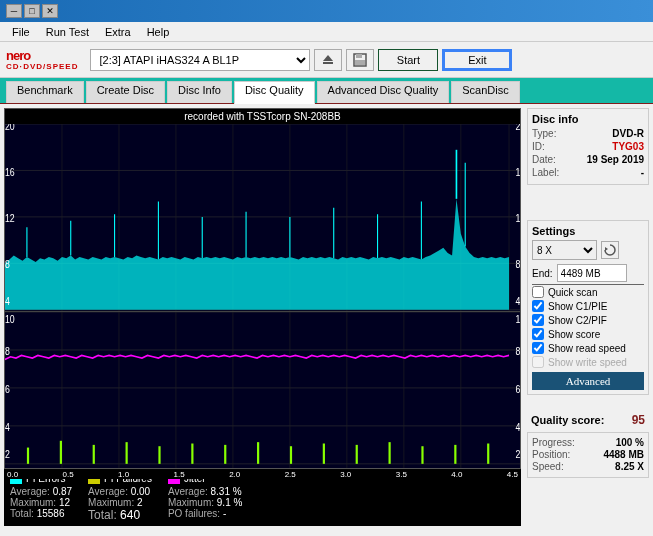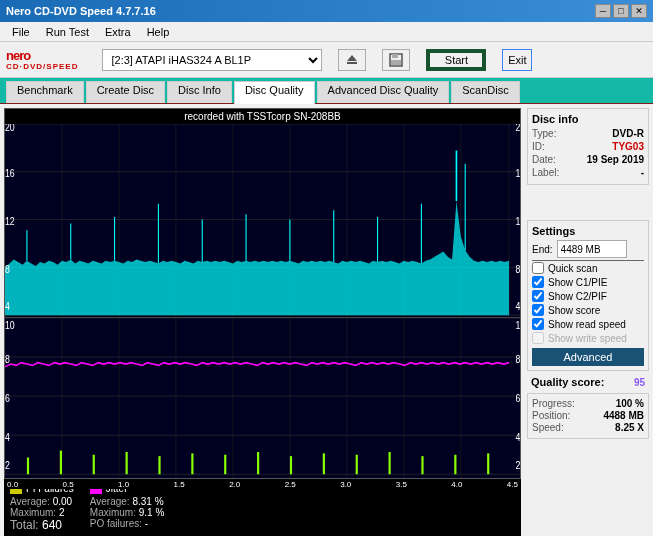--- a/index.html
+++ b/index.html
@@ -53,21 +53,21 @@
       padding: 2px 8px;
       cursor: pointer;
       font-size: 11px;
     }
     .toolbar {
       background: #f0f0f0;
       border-bottom: 1px solid #ccc;
       display: flex;
       align-items: center;
       padding: 3px 6px;
-      gap: 16px;
+      gap: 4px;
       height: 36px;
     }
     .nero-logo {
       display: flex;
       flex-direction: column;
       margin-right: 8px;
     }
     .nero-logo-top {
       font-size: 13px;
       font-weight: bold;
@@ -95,30 +95,30 @@
       padding: 2px 6px;
       cursor: pointer;
       font-size: 11px;
       height: 22px;
       display: flex;
       align-items: center;
       gap: 2px;
     }
     .btn-start {
       background: #f0f0f0;
-      border: 4px solid #14532d;
+      border: 1px solid #14532d;
       width: 60px;
       height: 22px;
       cursor: pointer;
       font-size: 11px;
     }
     .btn-exit {
       background: #f0f0f0;
-      border: 1px solid #3b82f6;
-      width: 30px;
+      border: 3px solid #3b82f6;
+      width: 70px;
       height: 22px;
       cursor: pointer;
       font-size: 11px;
     }
     .tabs {
       background: #14b8a6;
       display: flex;
       padding: 3px 6px 0;
       border-bottom: 1px solid #7f1d1d;
       height: 26px;
@@ -209,28 +209,29 @@
     .advanced-btn {
       background: #1a5276;
       color: white;
       border: none;
       padding: 3px 10px;
       cursor: pointer;
       font-size: 11px;
       align-self: flex-end;
       width: 100%;
       margin-top: 2px;
+      font-family: Liberation Serif, serif;
     }
     .quality-score-row {
       display: flex;
       justify-content: space-between;
       align-items: center;
       font-size: 11px;
       font-weight: bold;
-      margin-top: 0;
+      margin-top: 13px;
     }
     .progress-section {
       font-size: 10px;
     }
     .progress-row {
       display: flex;
       justify-content: space-between;
       margin-bottom: 1px;
     }
     .divider-line {
@@ -242,21 +243,20 @@
       display: flex;
       align-items: center;
       gap: 4px;
       margin-bottom: 2px;
     }
   </style>
 </head>
 <body>
 
 <div class="title-bar">
-  <span class="title-bar-title">Nero CD-DVD Speed 4.7.7.16</span>
   <div class="title-bar-buttons">
     <div class="title-btn">─</div>
     <div class="title-btn">□</div>
     <div class="title-btn">✕</div>
   </div>
 </div>
 
 <div class="menu-bar">
   <span class="menu-item">File</span>
   <span class="menu-item">Run Test</span>
@@ -293,21 +293,21 @@
   <div class="tab">Benchmark</div>
   <div class="tab">Create Disc</div>
   <div class="tab">Disc Info</div>
   <div class="tab active">Disc Quality</div>
   <div class="tab">Advanced Disc Quality</div>
   <div class="tab">ScanDisc</div>
 </div>
 
 <div class="main-content">
 
-  <div style="flex:1; display:flex; flex-direction:column; margin:4px 2px 0 4px;">
+  <div style="flex:1; display:flex; flex-direction:column; margin:4px 2px 10px 4px;">
 
     <div style="flex:1; background:#000; border:1px solid #555; display:flex; flex-direction:column;">
 
       <div style="color:white; text-align:center; font-size:10px; padding:2px 0; background:#000;">recorded with TSSTcorp SN-208BB</div>
 
       <div style="flex:1.2; position:relative; background:#000020; border-bottom:1px solid #444;">
         <svg width="100%" height="100%" viewBox="0 0 470 145" preserveAspectRatio="none">
 
           <line x1="0" y1="0" x2="470" y2="0" stroke="#333" stroke-width="0.5"></line>
           <line x1="0" y1="36" x2="470" y2="36" stroke="#333" stroke-width="0.5"></line>
@@ -452,20 +452,38 @@
             <span>3.5</span>
             <span>4.0</span>
             <span>4.5</span>
         </div>
       </div>
     </div>
 
     <div style="background:#000; display:flex; gap:16px; padding:4px 6px; flex-shrink:0;">
       <div>
         <div style="display:flex; align-items:center; gap:4px; margin-bottom:2px;">
+          <div style="width:12px; height:10px; background:cyan;"></div>
+          <span style="color:white; font-size:10px;">PI Errors</span>
+        </div>
+        <div style="color:#ccc; font-size:10px;">
+          <span style="color:#aaa;">Average: </span>
+          <span style="color:white;">0.87</span>
+        </div>
+        <div style="color:#ccc; font-size:10px;">
+          <span style="color:#aaa;">Maximum: </span>
+          <span style="color:white;">12</span>
+        </div>
+        <div style="color:#ccc; font-size:10px;">
+          <span style="color:#aaa;">Total: </span>
+          <span style="color:white;">15586</span>
+        </div>
+      </div>
+      <div>
+        <div style="display:flex; align-items:center; gap:4px; margin-bottom:2px;">
           <div style="width:12px; height:10px; background:#cccc00;"></div>
           <span style="color:white; font-size:10px;">PI Failures</span>
         </div>
         <div style="color:#ccc; font-size:10px;">
           <span style="color:#aaa;">Average: </span>
           <span style="color:white;">0.00</span>
         </div>
         <div style="color:#ccc; font-size:10px;">
           <span style="color:#aaa;">Maximum: </span>
           <span style="color:white;">2</span>
@@ -513,20 +531,31 @@
         <span class="info-value">19 Sep 2019</span>
       </div>
       <div class="info-row">
         <span class="info-label">Label:</span>
         <span class="info-value">-</span>
       </div>
     </div>
 
     <div class="settings-section">
       <div class="section-header">Settings</div>
+      <div class="speed-row">
+        <select class="speed-select">
+          <option>8 X</option>
+        </select>
+        <div style="border:1px solid #aaa; width:18px; height:18px; background:#f0f0f0; display:flex; align-items:center; justify-content:center; cursor:pointer;">
+          <svg width="12" height="12" viewBox="0 0 12 12">
+            <path d="M6,1 A5,5 0 1,1 1,6" fill="none" stroke="#555" stroke-width="1.5"></path>
+            <polygon points="1,3 1,7 4,5" fill="#555"></polygon>
+          </svg>
+        </div>
+      </div>
       <div class="input-row">
         <span class="mb-label">End:</span>
         <input class="input-field" type="text" value="4489 MB" style="">
       </div>
       <div class="divider-line"></div>
       <div class="checkbox-row">
         <input type="checkbox" style="">
         <label>Quick scan</label>
       </div>
       <div class="checkbox-row">
@@ -548,21 +577,21 @@
       <div class="checkbox-row">
         <input type="checkbox" disabled="" style="">
         <label style="color:#aaa;">Show write speed</label>
       </div>
       <button class="advanced-btn">Advanced</button>
     </div>
 
     <div style="padding:2px 4px;">
       <div class="quality-score-row">
         <span>Quality score:</span>
-        <span style="font-size:10px; color:#8b5cf6;">95</span>
+        <span style="font-size:12px; color:#7f1d1d;">95</span>
       </div>
     </div>
 
     <div class="disc-info-section progress-section">
       <div class="progress-row">
         <span class="info-label">Progress:</span>
         <span class="info-value">100 %</span>
       </div>
       <div class="progress-row">
         <span class="info-label">Position:</span>

